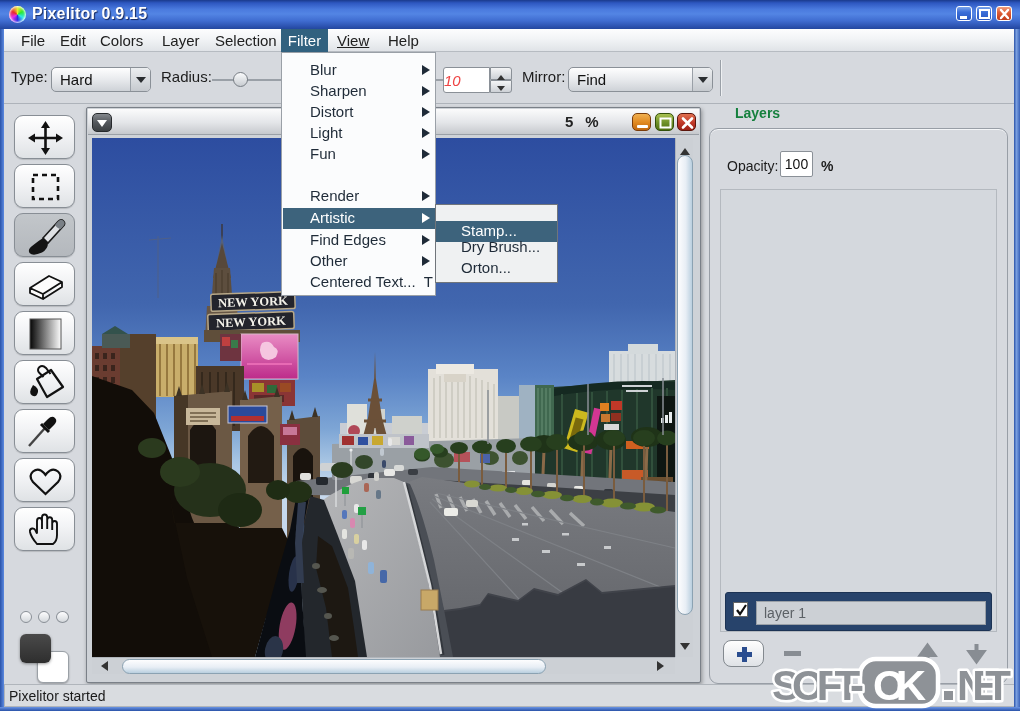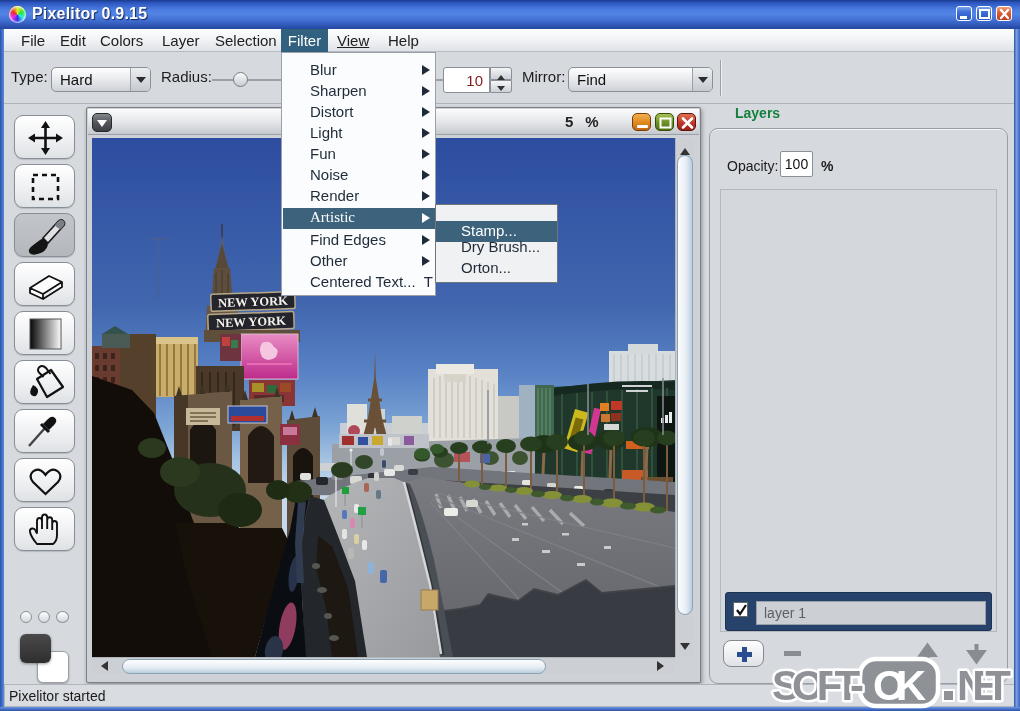--- a/index.html
+++ b/index.html
@@ -31,21 +31,21 @@
   #toolbar { left:4px; top:52px; width:1012px; height:52px; background:#d6d9de; border-bottom:1px solid #aeb3ba; }
   .tlabel { position:absolute; font-size:15px; color:#1c1c1c; top:16px; }
   .combo { position:absolute; height:25px; border:1px solid #8a9097; border-radius:5px;
     background:linear-gradient(#fefefe 0%, #e8eaed 50%, #ced2d7 100%); }
   .combo .ctext { position:absolute; left:8px; top:3px; font-size:15px; color:#111; }
   .combo .carr { position:absolute; right:0; top:0; width:20px; height:23px; border-left:1px solid #9aa0a7;
     background:linear-gradient(#eceef0 0%, #c6cacf 100%); border-radius:0 4px 4px 0; }
   .carr:after { content:""; position:absolute; left:5px; top:9px; border:5px solid transparent; border-top:6px solid #2a2d30; }
   .darkarr:after { border-top-color:#fff !important; }
   #spinfield { left:439px; top:15px; width:47px; height:26px; background:#fff; border:1px solid #8a9097; border-radius:3px 0 0 3px;
-     font-size:15px; color:#7f1d1d; text-align:right; line-height:25px; padding-right:6px;}
+     font-size:15px; color:#ef4444; line-height:25px; padding-right:6px;font-style:italic;}
   .spinbtn { left:486px; width:22px; height:13px; border:1px solid #8a9097; background:linear-gradient(#f4f5f6,#cdd1d6); }
   .spinbtn:after{ content:""; position:absolute; left:6px; border:4px solid transparent; }
   #spinup { top:15px; border-radius:0 3px 0 0; }
   #spinup:after { top:3px; border-bottom:5px solid #333; }
   #spindn { top:28px; border-radius:0 0 3px 0; }
   #spindn:after { top:5px; border-top:5px solid #333; }
   .vsep { position:absolute; top:8px; width:1px; height:36px; background:#9aa0a7; box-shadow:1px 0 0 #eef0f2; }
 
   
   .tool { position:absolute; left:14px; width:61px; height:44px; border:1px solid #888e95; border-radius:9px;
@@ -670,29 +670,25 @@
         <i class="arr"></i>
       </div>
     <div class="fitem" style="top:70px;">
         <span>Light</span>
         <i class="arr"></i>
       </div>
     <div class="fitem" style="top:91px;">
         <span>Fun</span>
         <i class="arr"></i>
       </div>
-    <div class="fitem" style="top:112px;">
-        <span>Noise</span>
-        <i class="arr"></i>
-      </div>
     <div class="fitem" style="top:133px;">
         <span>Render</span>
         <i class="arr"></i>
       </div>
-    <div class="fitem" id="fart" style="top:155px;font-family:Liberation Serif, serif;">
+    <div class="fitem" id="fart" style="top:155px;">
         <span>Artistic</span>
         <i class="arr"></i>
       </div>
     <div class="fitem" style="top:177px;">
         <span>Find Edges</span>
         <i class="arr"></i>
       </div>
     <div class="fitem" style="top:198px;">
         <span>Other</span>
         <i class="arr"></i>

